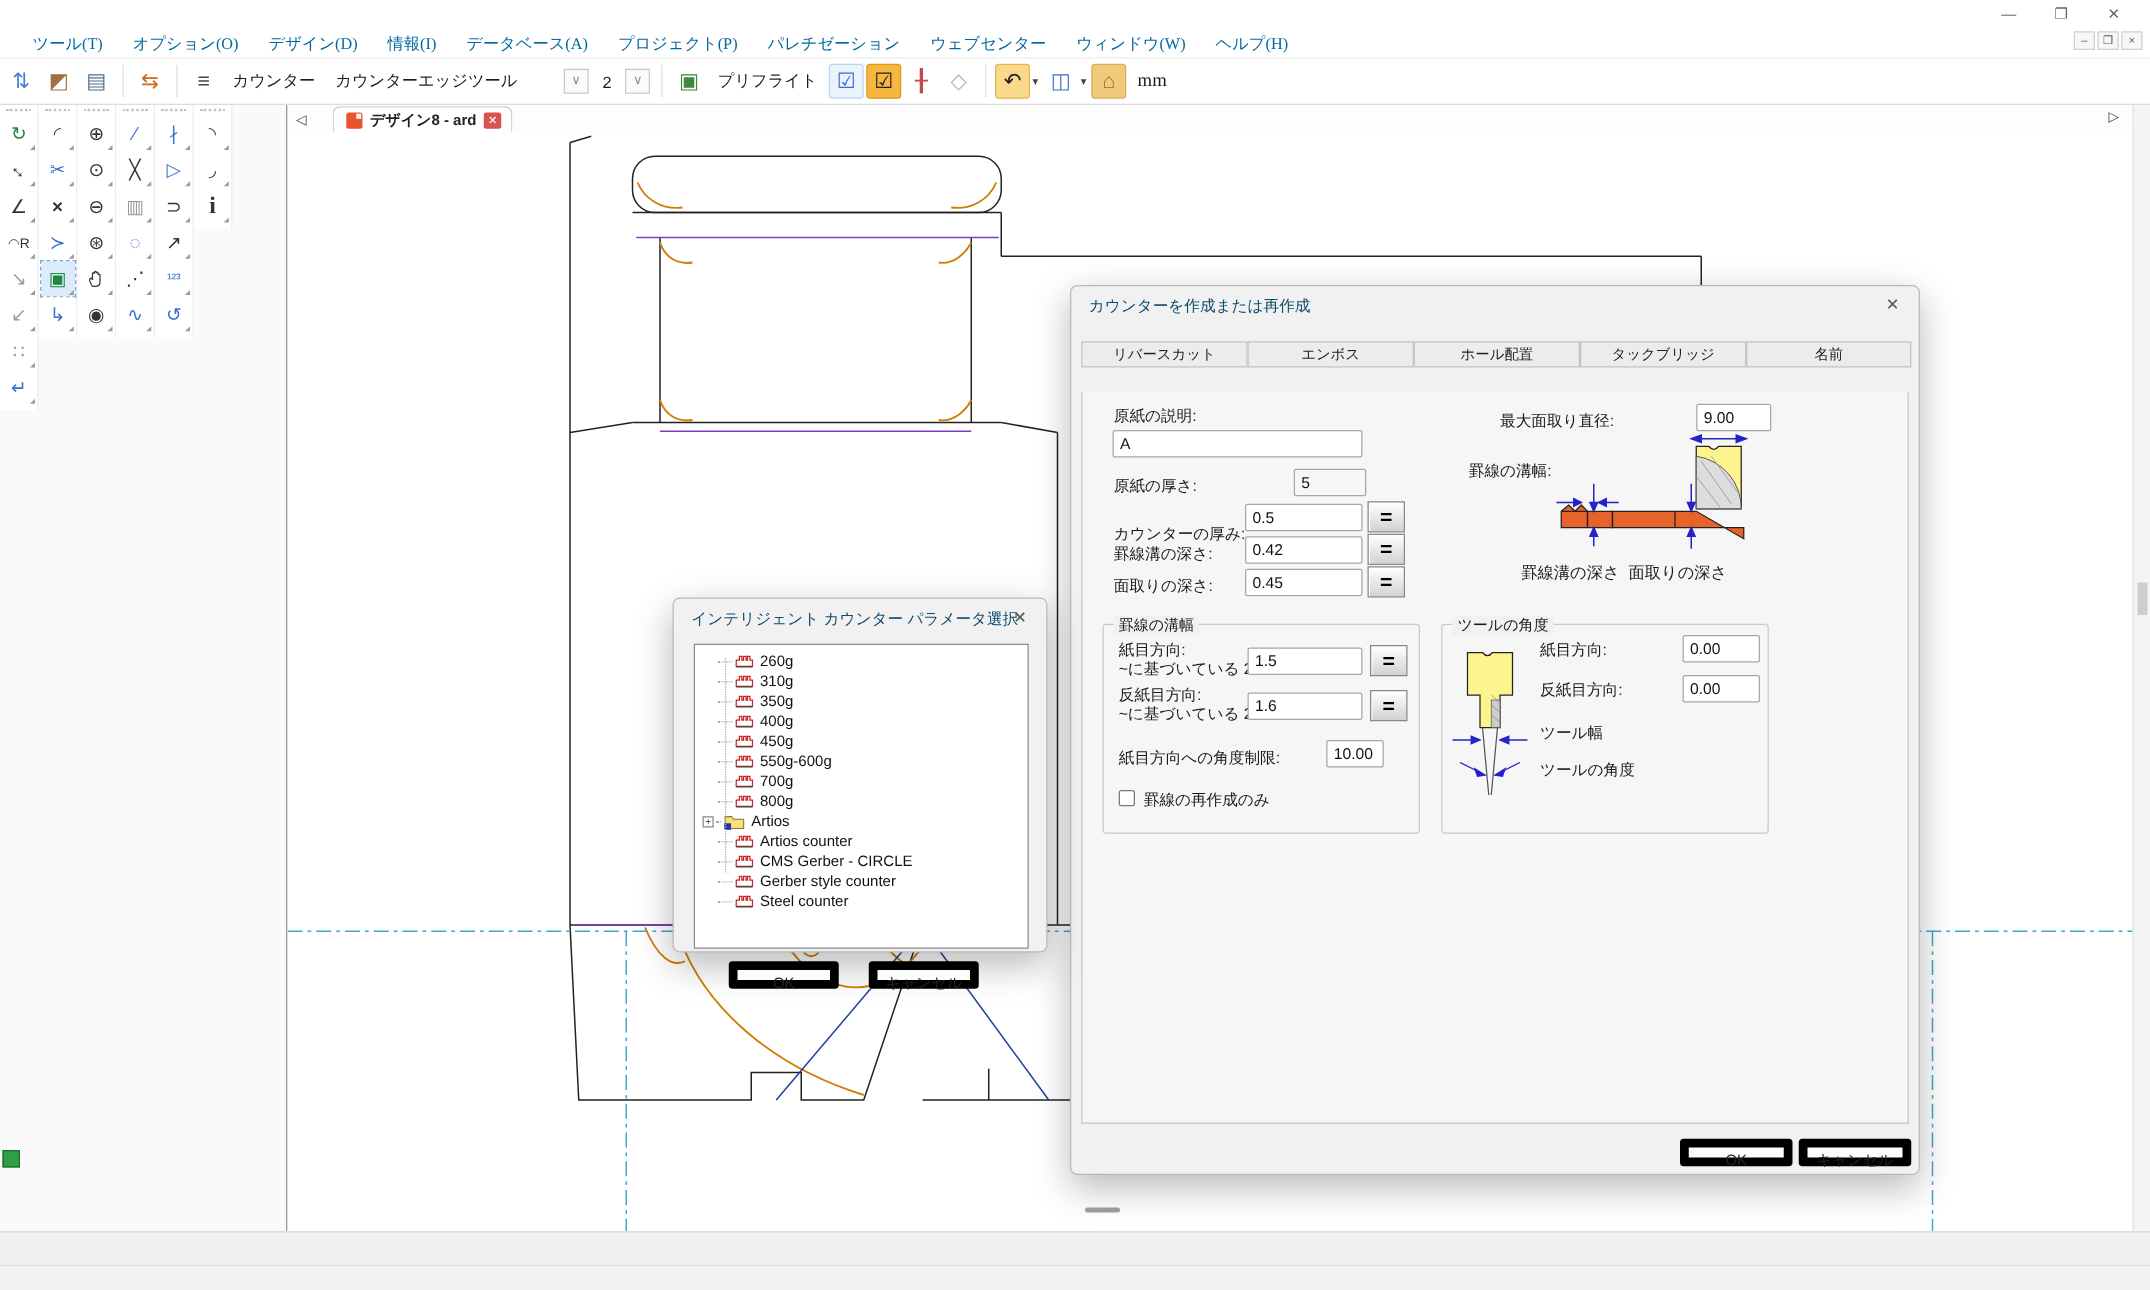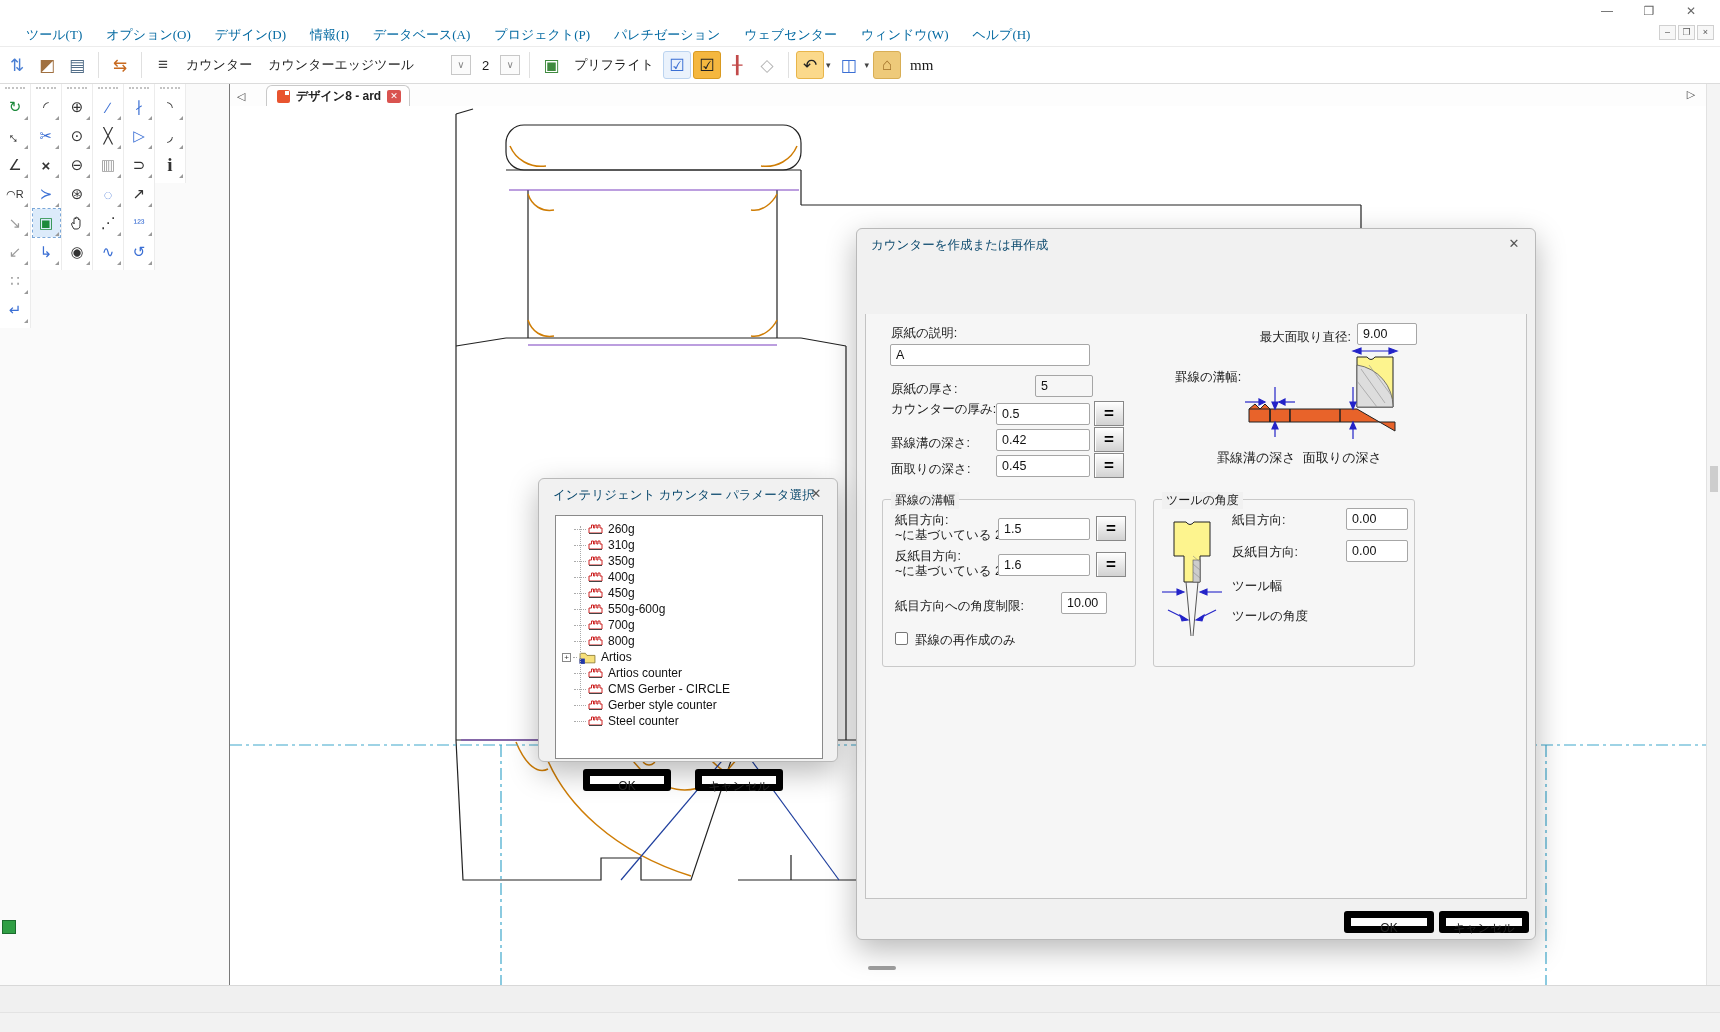--- a/index.html
+++ b/index.html
@@ -290,27 +290,34 @@
     <div class="vthumb"></div>
   </div>
 
   <div class="status1"></div>
   <div class="status2"></div>
 
   <div class="dlg" style="left:856px;top:228px;width:680px;height:712px">
     <div class="dlgtitle">カウンターを作成または再作成</div>
     <div class="dlgclose">✕</div>
 
+    <div class="tabsrow" style="top:44px">
+      <div class="ctab" style="width:133px">リバースカット</div>
+      <div class="ctab" style="width:133px">エンボス</div>
+      <div class="ctab" style="width:133px">ホール配置</div>
+      <div class="ctab" style="width:133px">タックブリッジ</div>
+      <div class="ctab" style="width:132px">名前</div>
+    </div>
     <div class="contentpane"></div>
 
     <div class="lbl" style="left:34px;top:96px">原紙の説明:</div>
     <input class="fld" style="left: 33px; top: 115px; width: 200px;" value="A">
     <div class="lbl" style="left:34px;top:152px">原紙の厚さ:</div>
     <input class="fld" style="left: 178px; top: 146px; width: 58px; background: rgb(246, 246, 246);" value="5">
-    <div class="lbl" style="left:34px;top:172px">カウンターの厚み:</div>
+    <div class="lbl" style="left:34px;top:190px">カウンターの厚み:</div>
     <input class="fld" style="left: 139px; top: 174px; width: 94px;" value="0.5">
     <div class="eqbtn" style="left:237px;top:172px">=</div>
     <div class="lbl" style="left:34px;top:206px">罫線溝の深さ:</div>
     <input class="fld" style="left: 139px; top: 200px; width: 94px;" value="0.42">
     <div class="eqbtn" style="left:237px;top:198px">=</div>
     <div class="lbl" style="left:34px;top:232px">面取りの深さ:</div>
     <input class="fld" style="left: 139px; top: 226px; width: 94px;" value="0.45">
     <div class="eqbtn" style="left:237px;top:224px">=</div>
 
     <div class="grp" style="left:25px;top:270px;width:254px;height:168px">
@@ -322,21 +329,21 @@
       <div class="lbl" style="left:12px;top:48px">反紙目方向:</div>
       <div class="lbl" style="left:12px;top:63px">~に基づいている 2</div>
       <input class="fld" style="left: 115px; top: 54px; width: 92px;" value="1.6">
       <div class="eqbtn" style="left:213px;top:52px">=</div>
       <div class="lbl" style="left:12px;top:98px">紙目方向への角度制限:</div>
       <input class="fld" style="left: 178px; top: 92px; width: 46px;" value="10.00">
       <div class="chk" style="left:12px;top:132px"></div>
       <div class="lbl" style="left:32px;top:132px">罫線の再作成のみ</div>
     </div>
 
-    <div class="lbl" style="left:360px;top:100px;width:134px;text-align:right">最大面取り直径:</div>
+    <div class="lbl" style="left:343px;top:100px;width:134px;">最大面取り直径:</div>
     <input class="fld" style="left: 500px; top: 94px; width: 60px;" value="9.00">
     <div class="lbl" style="left:318px;top:140px">罫線の溝幅:</div>
     <svg style="position:absolute;left:388px;top:118px" width="180" height="96" viewBox="0 0 180 96">
       <path d="M4,62 l6,-5 5,5 5,-5 5,5 V75 H4 Z M25,62 H45 V75 H25 Z" fill="#e8632a" stroke="#222" stroke-width="1"></path>
       <path d="M4,62 H25 M45,62 H95 L95,75 H45 Z M95,62 H112 L150,84 L150,75 H95 Z" fill="#e8632a" stroke="#222" stroke-width="1"></path>
       <path d="M25,62 V75 M45,62 V75" fill="none" stroke="#222"></path>
       <path d="M112,10 h10 q4,5 8,0 h18 v50 l-36,0 Z" fill="#fdf48e" stroke="#222" stroke-width="1"></path>
       <path d="M112,18 A42,42 0 0 1 148,60 L112,60 Z" fill="#ddd" stroke="#555" stroke-width="0.8"></path>
       <path d="M116,22 L140,56 M112,34 L132,60 M124,18 L146,48" stroke="#999" stroke-width="0.7"></path>
       <g stroke="#2323c8" stroke-width="1.2" fill="#2323c8">

